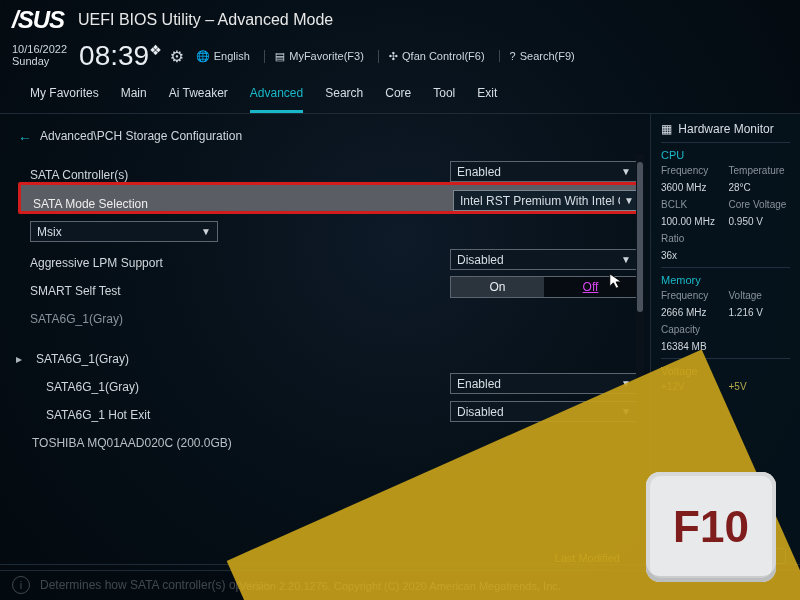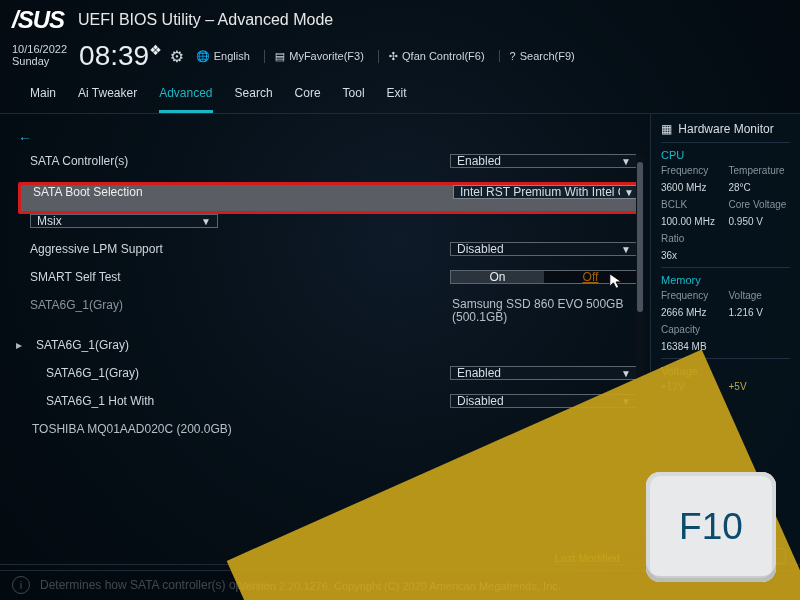--- a/index.html
+++ b/index.html
@@ -24,34 +24,34 @@
   
   .mainrow { display:flex; height:calc(600px - 150px);}
   .leftpane { flex:1; padding:10px 6px 0 18px; overflow:hidden; position:relative;}
   .rightpane { width:150px; background:rgba(5,20,30,.75); border-left:1px solid #1e2a36; padding:8px 10px; font-size:11px;}
   
   .breadcrumb { display:flex; align-items:center; gap:8px; color:#d0d6dc; margin-bottom:6px; padding:4px 0;}
   .backarrow { color:#19b8c8; font-size:14px;}
   
   .list { position:relative;}
   .section-label { color:#8a929c; padding:6px 0 6px 12px; }
-  .setting-row { display:flex; align-items:flex-start; height:28px; padding:0 6px 0 12px;}
+  .setting-row { display:flex; align-items:flex-end; height:28px; padding:0 6px 0 12px;}
   .setting-row .label{ flex:0 0 420px; color:#d0d6dc; white-space:nowrap;}
   .setting-row .label.dim{ color:#8a929c;}
-  .dropdown { flex:0 0 188px; height:14px; background:#0b1620; border:1px solid #5a6570; color:#d7dde4; display:flex; align-items:center; justify-content:space-between; padding:0 6px; margin-right:10px;}
+  .dropdown { flex:0 0 188px; height:21px; background:#0b1620; border:1px solid #5a6570; color:#d7dde4; display:flex; align-items:center; justify-content:space-between; padding:0 6px; margin-right:10px;}
   .dropdown .chev{ font-size:10px; color:#cdd3d9;}
   .highlight-row { background:#5a5d63; border:3px solid #d31c1c; height:32px; border-radius:2px;}
   .highlight-row .label{ color:#eee;}
   .highlight-row .dropdown{ background:#12202c; border-color:#7d868f;}
   .cursor { position:absolute; right:18px; top:118px; width:18px; height:18px; color:#fff;}
   .textval { flex:0 0 220px; color:#b9bfc6; padding-left:2px;}
-  .toggle { flex:0 0 188px; height:14px; display:flex; margin-right:10px; border:1px solid #5a6570;}
+  .toggle { flex:0 0 188px; height:22px; display:flex; margin-right:10px; border:1px solid #5a6570;}
   .toggle div{ flex:1; display:flex; align-items:center; justify-content:center;}
   .toggle .on{ background:#2b333c; color:#e7ecf1;}
-  .toggle .off{ background:#060c12; color:#a16207;text-decoration:underline;}
+  .toggle .off{ background:#060c12; color:#d946ef;text-decoration:underline;}
   .expand-ind { position:absolute; left:-2px; color:#b0b7bf;}
   .scrollbar { position:absolute; right:0; top:0; width:8px; height:100%; background:#0a1118;}
   .scroll-thumb{ position:absolute; right:1px; top:8px; width:6px; height:150px; background:#4a535d; border-radius:3px;}
   
   .helpbar { display:flex; align-items:center; padding:8px 12px; border-top:1px solid #1e2a36; gap:10px; color:#cfd5db; height:40px;}
   .help-icon{ width:18px; height:18px; border:1.5px solid #cfd5db; border-radius:50%; display:flex; align-items:center; justify-content:center; font-size:11px;}
   
   .rp-title{ display:flex; align-items:center; gap:6px; color:#d9dfe6; font-size:12px; border-bottom:1px solid #203040; padding-bottom:6px; margin-bottom:6px;}
   .rp-sec-head { color:#19b8c8; margin:6px 0 4px 0;}
   .rp-grid { display:grid; grid-template-columns:1fr 1fr; row-gap:6px; column-gap:6px;}
@@ -59,21 +59,21 @@
   .rp-val{ color:#d0d6dc; font-size:10px;}
   .rp-divider{ border-top:1px solid #203040; margin:6px 0;}
   .rp-volt-head{ color:#c4b443;}
   
   .footer { position:absolute; bottom:0; left:0; right:0; height:30px; display:flex; align-items:center; justify-content:center; color:#a7afb8; font-size:11px; border-top:1px solid #1e2a36; background:rgba(3,10,16,.7);}
   .lastmod{ position:absolute; right:180px; bottom:36px; color:#c4b443; font-size:11px;}
   .ez-chip{ position:absolute; right:14px; bottom:36px; width:24px; height:16px; border:1px solid #5a646e; border-radius:2px;}
   
   .wedge { position:absolute; right:-40px; bottom:-60px; width:520px; height:340px; background:#c7a11a; transform:rotate(-24deg); transform-origin:bottom right; opacity:.92;}
   .f10-key { position:absolute; right:24px; bottom:18px; width:130px; height:110px; background:#e8e9ea; border-radius:14px; box-shadow:inset 0 -6px 0 rgba(0,0,0,.12), inset 0 0 0 4px #d7d8d9; display:flex; align-items:center; justify-content:center;}
-  .f10-key span{ color:#0c4a6e; font-size:37px; font-weight:400;}
+  .f10-key span{ color:#7f1d1d; font-size:44px; font-weight:700;}
   
   .bg-lines{ position:absolute; inset:0; background-image:
       linear-gradient(115deg, rgba(25,184,200,.07) 0 1px, transparent 1px 60px),
       linear-gradient(65deg, rgba(25,184,200,.05) 0 1px, transparent 1px 90px);
     pointer-events:none;}
 </style>
 </head>
 <body>
 
 <div class="root">
@@ -108,47 +108,49 @@
           <span>Qfan Control(F6)</span>
         </div>
       <div class="tb-item">
           <span>?</span>
           <span>Search(F9)</span>
         </div>
     </div>
   </div>
 
   <div class="tabs">
+    <div class="tab">My Favorites</div>
     <div class="tab">Main</div>
     <div class="tab">Ai Tweaker</div>
     <div class="tab active">Advanced</div>
     <div class="tab">Search</div>
     <div class="tab">Core</div>
     <div class="tab">Tool</div>
     <div class="tab">Exit</div>
   </div>
 
   <div class="mainrow">
     <div class="leftpane">
       <div class="breadcrumb">
         <span class="backarrow">←</span>
+        <span>Advanced\PCH Storage Configuration</span>
       </div>
 
       <div class="list">
 
         <div class="setting-row">
           <div class="label">SATA Controller(s)</div>
           <div class="dropdown">
             <span>Enabled</span>
               <span class="chev">▼</span>
           </div>
         </div>
 
         <div class="setting-row highlight-row">
-          <div class="label">SATA Boot Selection</div>
+          <div class="label">SATA Mode Selection</div>
           <div class="dropdown">
             <span style="overflow:hidden;text-overflow:clip;white-space:nowrap;max-width:160px;">Intel RST Premium With Intel O</span>
               <span class="chev">▼</span>
           </div>
         </div>
 
         <div class="setting-row">
           <div class="dropdown">
             <span>Msix</span>
               <span class="chev">▼</span>
@@ -166,38 +168,37 @@
         <div class="setting-row">
           <div class="label">SMART Self Test</div>
           <div class="toggle">
             <div class="on">On</div>
             <div class="off">Off</div>
           </div>
         </div>
 
         <div class="setting-row">
           <div class="label dim">SATA6G_1(Gray)</div>
-          <div class="textval" style="line-height:1.1;">Samsung SSD 860 EVO 500GB (500.1GB)</div>
         </div>
 
         <div class="setting-row" style="position:relative; margin-top:12px;">
           <span class="expand-ind">▸</span>
           <div class="label" style="padding-left:6px;">SATA6G_1(Gray)</div>
         </div>
 
         <div class="setting-row">
           <div class="label" style="padding-left:16px;">SATA6G_1(Gray)</div>
           <div class="dropdown">
             <span>Enabled</span>
               <span class="chev">▼</span>
           </div>
         </div>
 
         <div class="setting-row">
-          <div class="label" style="padding-left:16px;">SATA6G_1 Hot With</div>
+          <div class="label" style="padding-left:16px;">SATA6G_1 Hot Exit</div>
           <div class="dropdown">
             <span>Disabled</span>
               <span class="chev">▼</span>
           </div>
         </div>
 
         <div class="setting-row">
           <div class="textval">TOSHIBA MQ01AAD020C (200.0GB)</div>
         </div>
 

